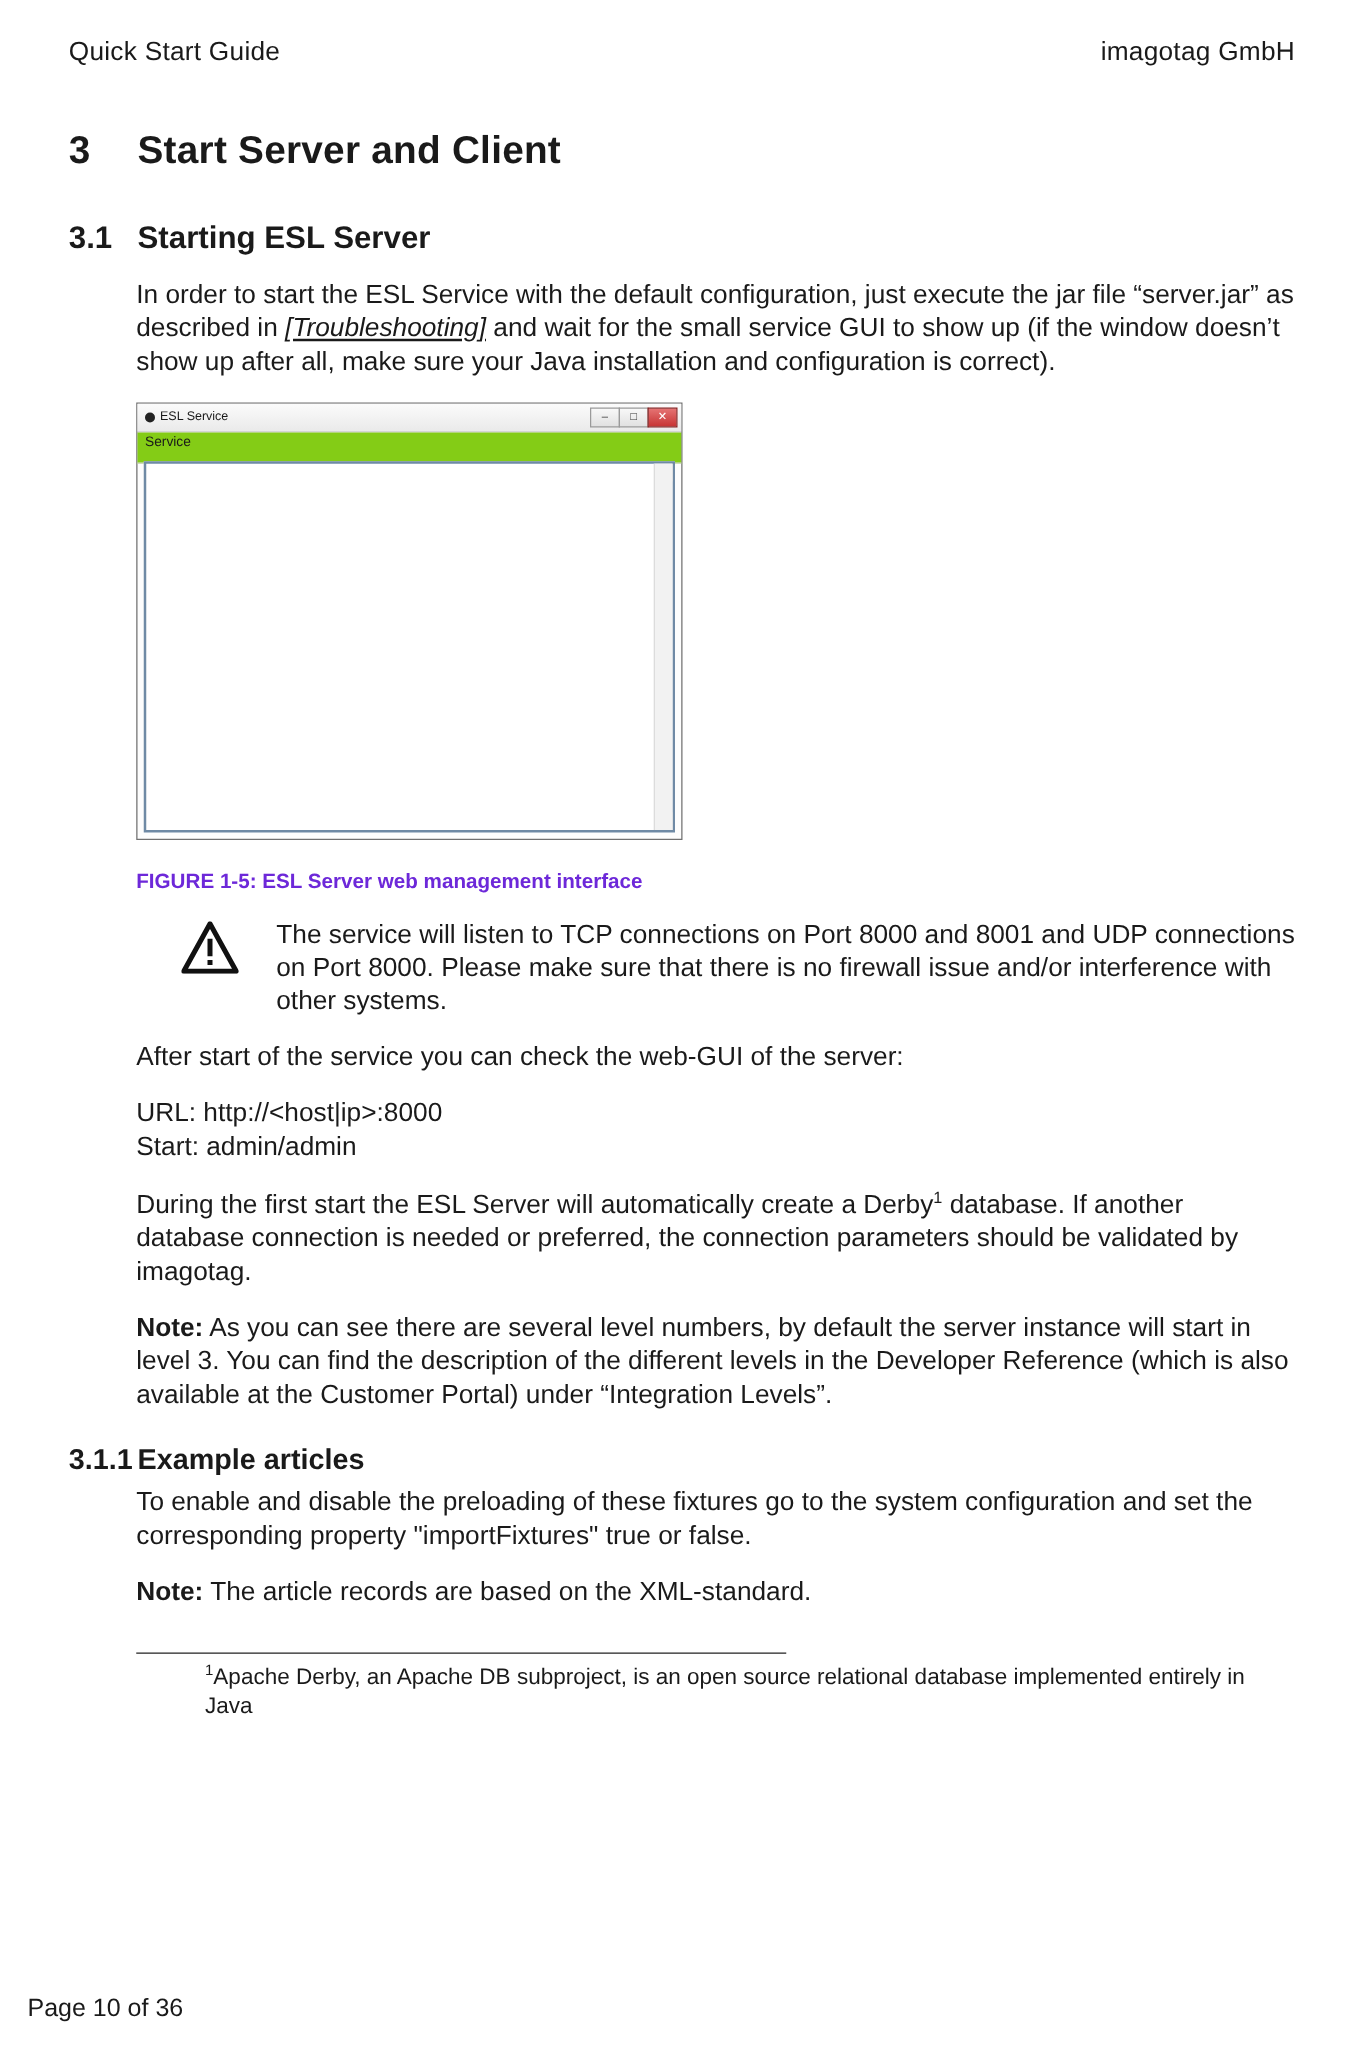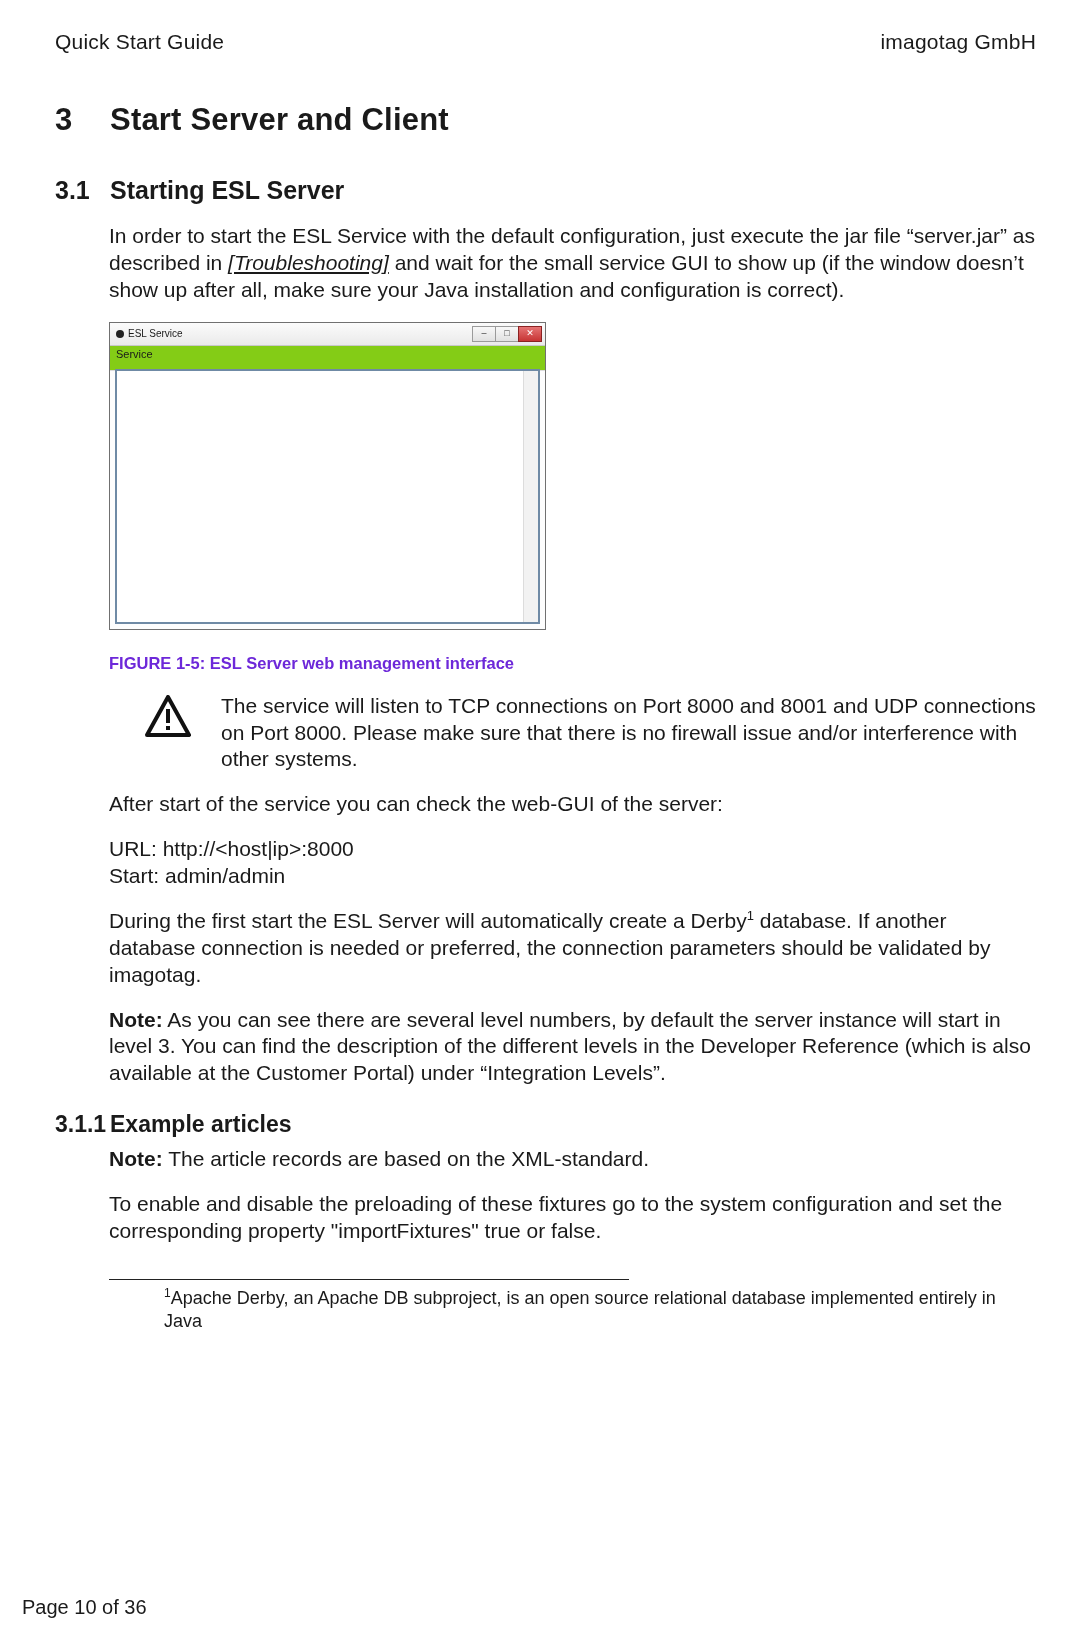--- a/index.html
+++ b/index.html
@@ -39,21 +39,21 @@
   h2.sect .num { display:inline-block; width:55px; }
   .body-indent { margin-left: 54px; }
   p, .para {
     font-size: 21px;
     line-height: 1.28;
     margin: 0 0 18px 0;
   }
   .linkish { font-style: italic; text-decoration: underline; }
   .fig-window {
     width: 437px;
-    height: 308px;
+    height: 350px;
     border: 1px solid #707070;
     background: #fdfdfd;
     margin-bottom: 24px;
     position: relative;
     box-sizing: border-box;
   }
   .fig-titlebar {
     height: 22px;
     background: linear-gradient(#fbfbfb,#eaeaea);
     border-bottom: 1px solid #c8c8c8;
@@ -216,24 +216,24 @@
     <p>
       <span class="note-label">Note:</span><span> As you can see there are several level numbers, by default the server instance will start in level 3. You can find the description of the different levels in the Developer Reference (which is also available at the Customer Portal) under “Integration Levels”.</span>
     </p>
   </div>
 
   <h3 class="subsect">
     <span class="num">3.1.1</span><span>Example articles</span>
   </h3>
 
   <div class="body-indent">
+    <p>To enable and disable the preloading of these fixtures go to the system configuration and set the corresponding property "importFixtures" true or false.</p>
     <p>
       <span class="note-label">Note:</span><span> The article records are based on the XML-standard.</span>
     </p>
-    <p>To enable and disable the preloading of these fixtures go to the system configuration and set the corresponding property "importFixtures" true or false.</p>
 
     <hr class="fn-rule">
     <div class="footnote">
       <span class="sup">1</span><span>Apache Derby, an Apache DB subproject, is an open source relational database implemented entirely in Java</span>
     </div>
   </div>
 
   <div class="pager">Page 10 of 36</div>
 </div>
 

